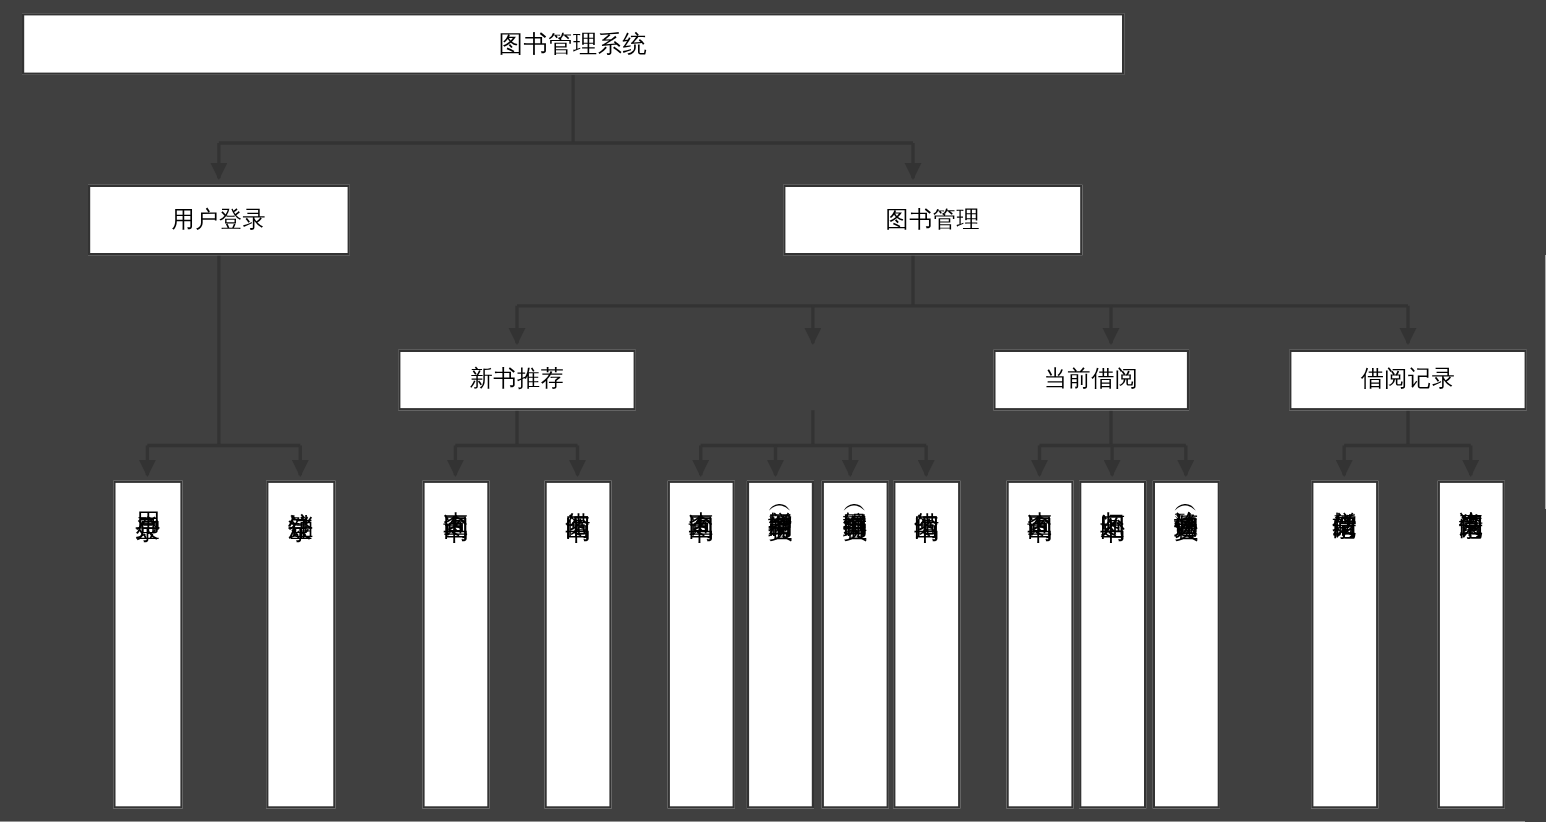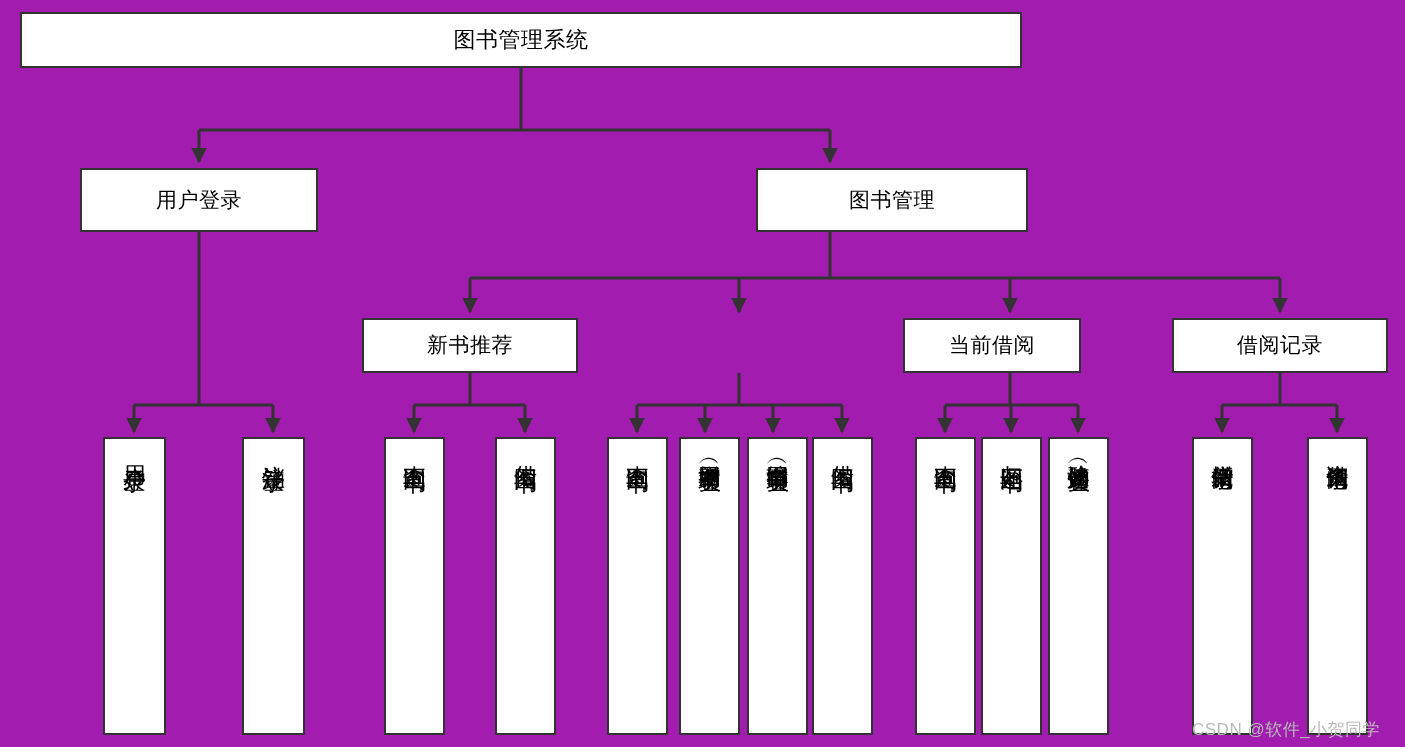--- a/index.html
+++ b/index.html
@@ -8,21 +8,21 @@
     padding: 0;
     background: #ffffff;
   }
   body {
     font-family: "Liberation Sans", "DejaVu Sans", sans-serif;
   }
   #diagram-root {
     position: relative;
     width: 1405px;
     height: 747px;
-    background: #a21caf;
+    background: #404040;
     overflow: hidden;
   }
   #edge-layer {
     position: absolute;
     left: 0;
     top: 0;
     width: 1405px;
     height: 747px;
     pointer-events: none;
   }
@@ -134,21 +134,21 @@
     </g>
   </svg>
 
   <div class="node horiz root" style="left:20px; top:12px; width:1002px; height:56px;">
     <span class="node-label">图书管理系统</span>
   </div>
 
   <div class="node horiz" style="left:80px; top:168px; width:238px; height:64px;">
     <span class="node-label">用户登录</span>
   </div>
-  <div class="node horiz" style="left:712px; top:168px; width:272px; height:64px;margin-left:44px;">
+  <div class="node horiz" style="left:712px; top:168px; width:272px; height:64px;">
     <span class="node-label">图书管理</span>
   </div>
 
   <div class="node horiz" style="left:362px; top:318px; width:216px; height:55px;">
     <span class="node-label">新书推荐</span>
   </div>
   <div class="node horiz" style="left:903px; top:318px; width:178px; height:55px;">
     <span class="node-label">当前借阅</span>
   </div>
   <div class="node horiz" style="left:1172px; top:318px; width:216px; height:55px;">
@@ -192,15 +192,14 @@
     <span class="node-label">确认归还（管理员）</span>
   </div>
 
   <div class="node vert tall-text" style="left:1192px; top:437px; width:61px; height:298px;">
     <span class="node-label">新增借阅记录</span>
   </div>
   <div class="node vert tall-text" style="left:1307px; top:437px; width:61px; height:298px;">
     <span class="node-label">查询借阅记录</span>
   </div>
 
-  <div class="watermark" style="left:1192px; top:718px;">CSDN @软件_小贺同学</div>
 
 </div>
 
 </body></html>

